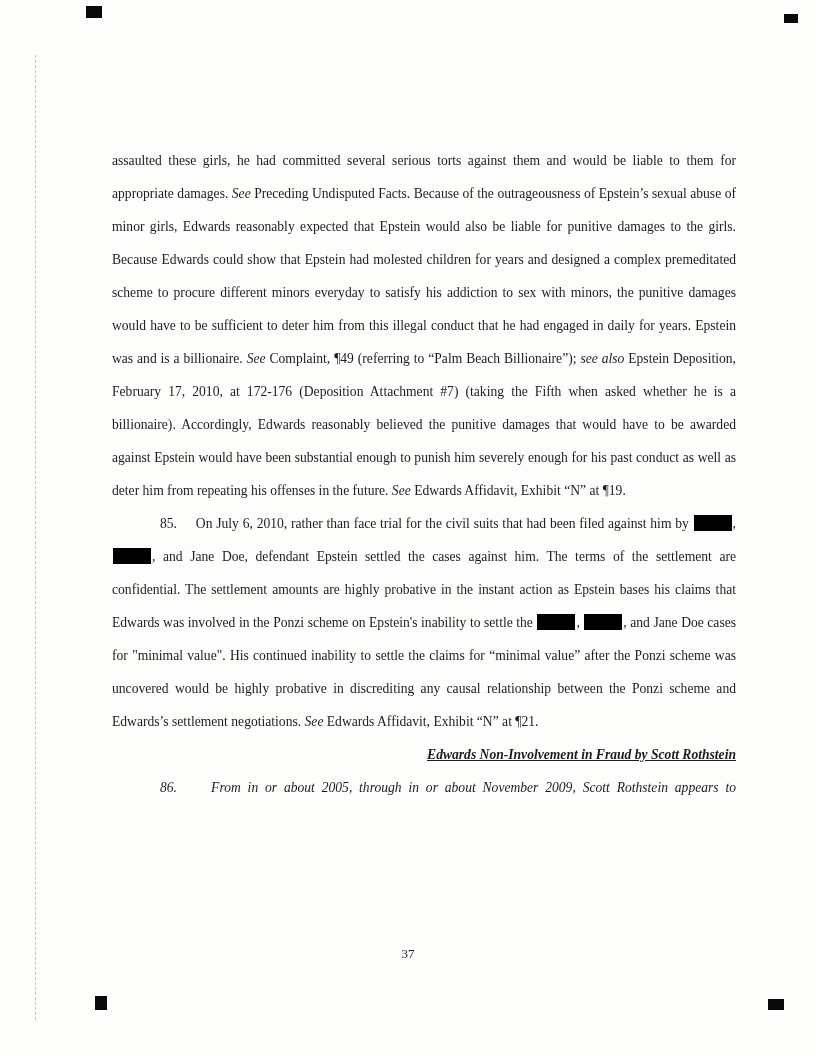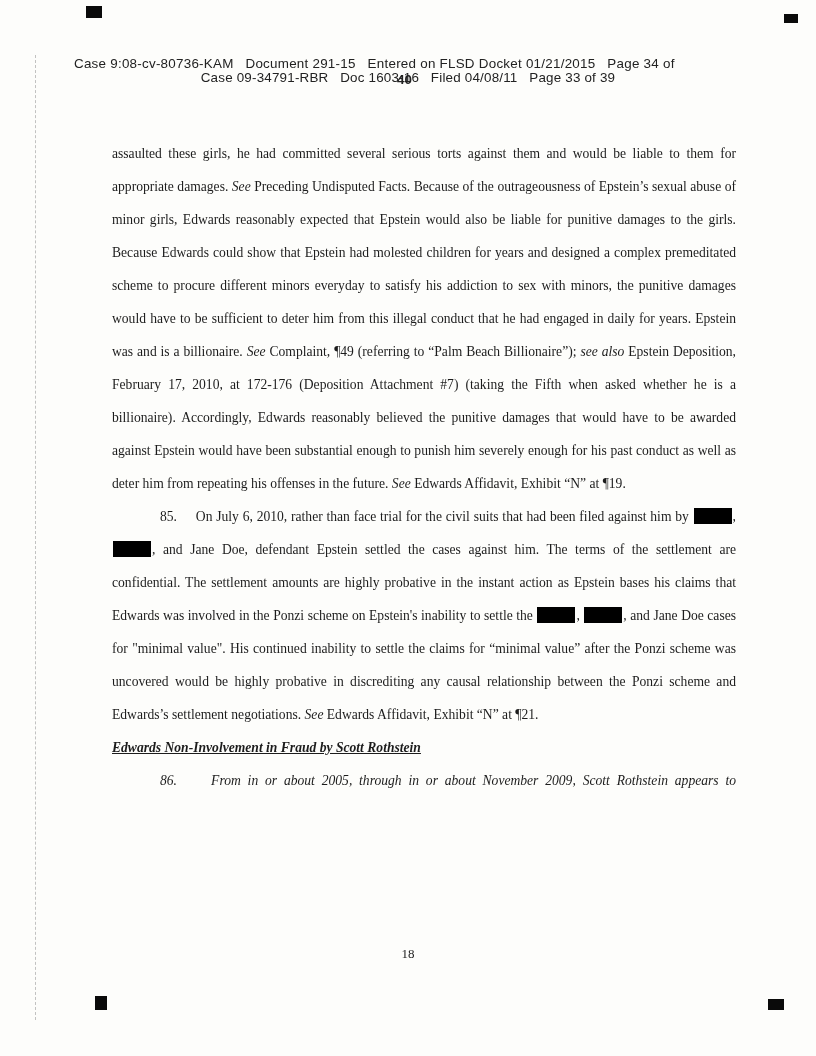--- a/index.html
+++ b/index.html
@@ -32,29 +32,29 @@
     font-family:"Liberation Sans", sans-serif;
     font-size:13.4px; color:#222;
   }
   .stamp { white-space:pre; }
   .stamp-line1 { position:absolute; left:74px; top:0; letter-spacing:.25px; }
   .stamp-line2 { position:absolute; left:0; right:0; top:14px; text-align:center; letter-spacing:.2px; }
   .stamp-overflow { position:absolute; left:397px; top:16px; font-weight:bold; }
 
   
   .body-text {
-    position:absolute; left:112px; top:137px; width:624px;
+    position:absolute; left:112px; top:144px; width:624px;
     font-size:13.6px; line-height:33px;
     text-align:justify;
   }
   .body-text p { margin:0; }
   .indent { text-indent:48px; }
   .force-justify { text-align-last:justify;font-style:italic; }
   .it { font-style:italic; }
-  .heading-line { text-align:left; font-style:italic; font-weight:bold; }
+  .heading-line { text-align:right; font-style:italic; font-weight:bold; }
   .heading-line .underline { text-decoration:underline; }
 
   .redaction {
     display:inline-block; width:38px; height:16px;
     background:#000; vertical-align:-3px; margin:0 1px;
   }
 
   .page-number {
     position:absolute; top:946px; left:0; right:0;
     text-align:center; font-size:13px;
@@ -65,33 +65,28 @@
 
 <div class="page">
 
   <div class="fold-line"></div>
 
   <div class="artifact artifact-tl"></div>
   <div class="artifact artifact-tr"></div>
   <div class="artifact artifact-bl"></div>
   <div class="artifact artifact-br"></div>
 
-  <div class="stamp-header">
-    <div class="stamp stamp-line1">Case 9:08-cv-80736-KAM   Document 291-15   Entered on FLSD Docket 01/21/2015   Page 34 of</div>
-    <div class="stamp stamp-line2">Case 09-34791-RBR   Doc 1603-16   Filed 04/08/11   Page 33 of 39</div>
-    <div class="stamp stamp-overflow">40</div>
-  </div>
 
   <div class="body-text">
     <p><span>assaulted these girls, he had committed several serious torts against them and would be liable to them for appropriate damages.  </span><span class="it">See</span><span> Preceding Undisputed Facts.  Because of the outrageousness of Epstein’s sexual abuse of minor girls, Edwards reasonably expected that Epstein would also be liable for punitive damages to the girls.  Because Edwards could show that Epstein had molested children for years and designed a complex premeditated scheme to procure different minors everyday to satisfy his addiction to sex with minors, the punitive damages would have to be sufficient to deter him from this illegal conduct that he had engaged in daily for years.  Epstein was and is a billionaire.  </span><span class="it">See</span><span> Complaint, ¶49 (referring to “Palm Beach Billionaire”); </span><span class="it">see also</span><span> Epstein Deposition, February 17, 2010, at 172-176 (Deposition Attachment #7) (taking the Fifth when asked whether he is a billionaire). Accordingly, Edwards reasonably believed the punitive damages that would have to be awarded against Epstein would have been substantial enough to punish him severely enough for his past conduct as well as deter him from repeating his offenses in the future.  </span><span class="it">See</span><span> Edwards Affidavit, Exhibit “N” at ¶19.</span></p>
 
     <p class="indent"><span>85.&nbsp;&nbsp;&nbsp;&nbsp;&nbsp;On July 6, 2010, rather than face trial for the civil suits that had been filed against him by </span><span class="redaction"></span><span>, </span><span class="redaction"></span><span>, and Jane Doe, defendant Epstein settled the cases against him.  The terms of the settlement are confidential.  The settlement amounts are highly probative in the instant action as Epstein bases his claims that Edwards was involved in the Ponzi scheme on Epstein's inability to settle the </span><span class="redaction"></span><span>, </span><span class="redaction"></span><span>, and Jane Doe cases for "minimal value".  His continued inability to settle the claims for “minimal value” after the Ponzi scheme was uncovered would be highly probative in discrediting any causal relationship between the Ponzi scheme and Edwards’s settlement negotiations. </span><span class="it">See</span><span> Edwards Affidavit, Exhibit “N” at ¶21.</span></p>
 
     <p class="heading-line">
       <span class="underline">Edwards Non-Involvement in Fraud by Scott Rothstein</span>
     </p>
 
     <p class="indent force-justify"><span>86.&nbsp;&nbsp;&nbsp;&nbsp;&nbsp;From in or about 2005, through in or about November 2009, Scott Rothstein appears to</span></p>
   </div>
 
-  <div class="page-number">18</div>
+  <div class="page-number">37</div>
 
 </div>
 
 </body></html>

